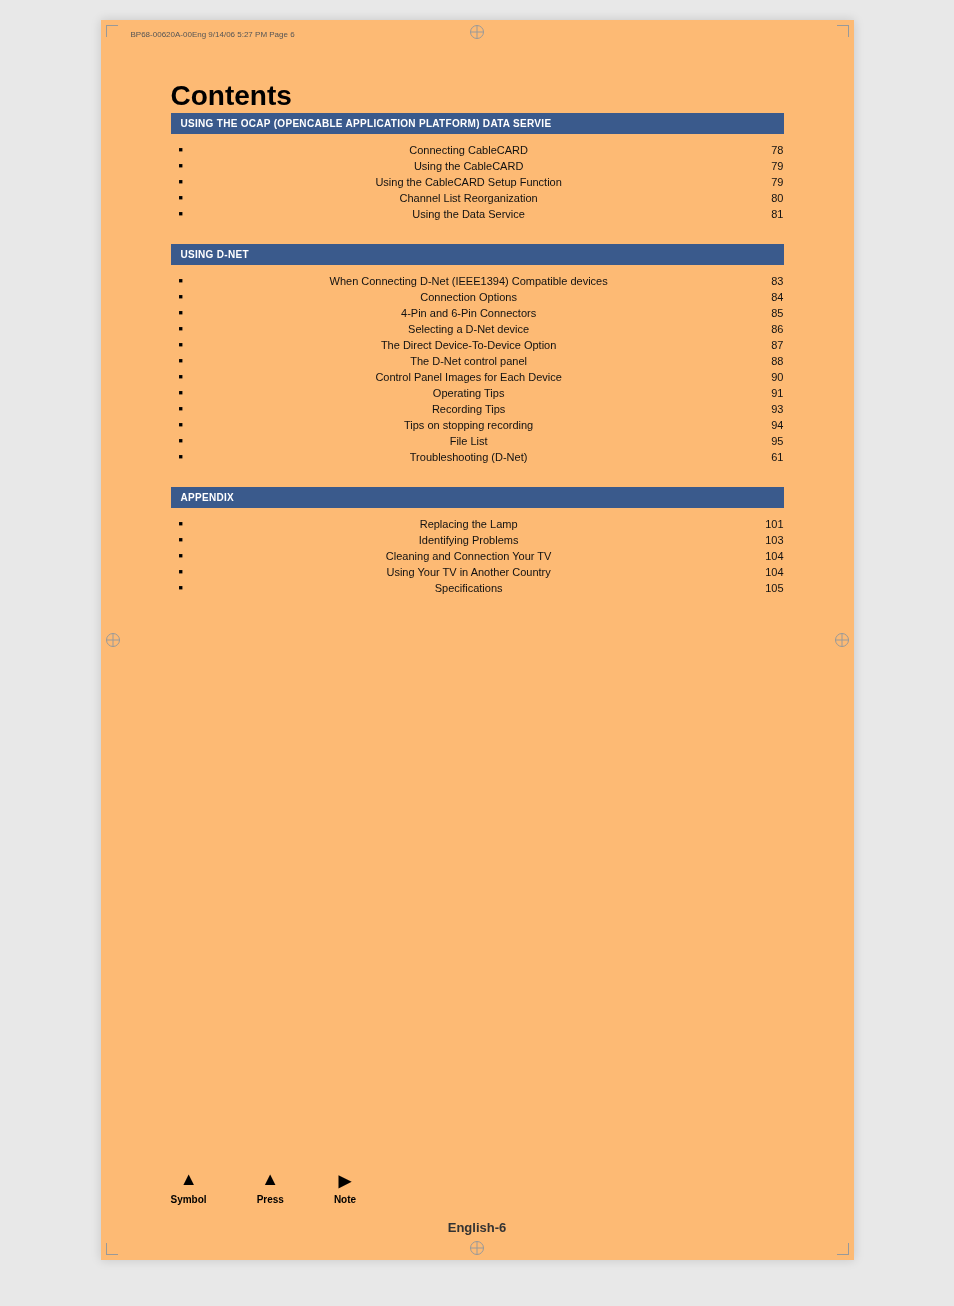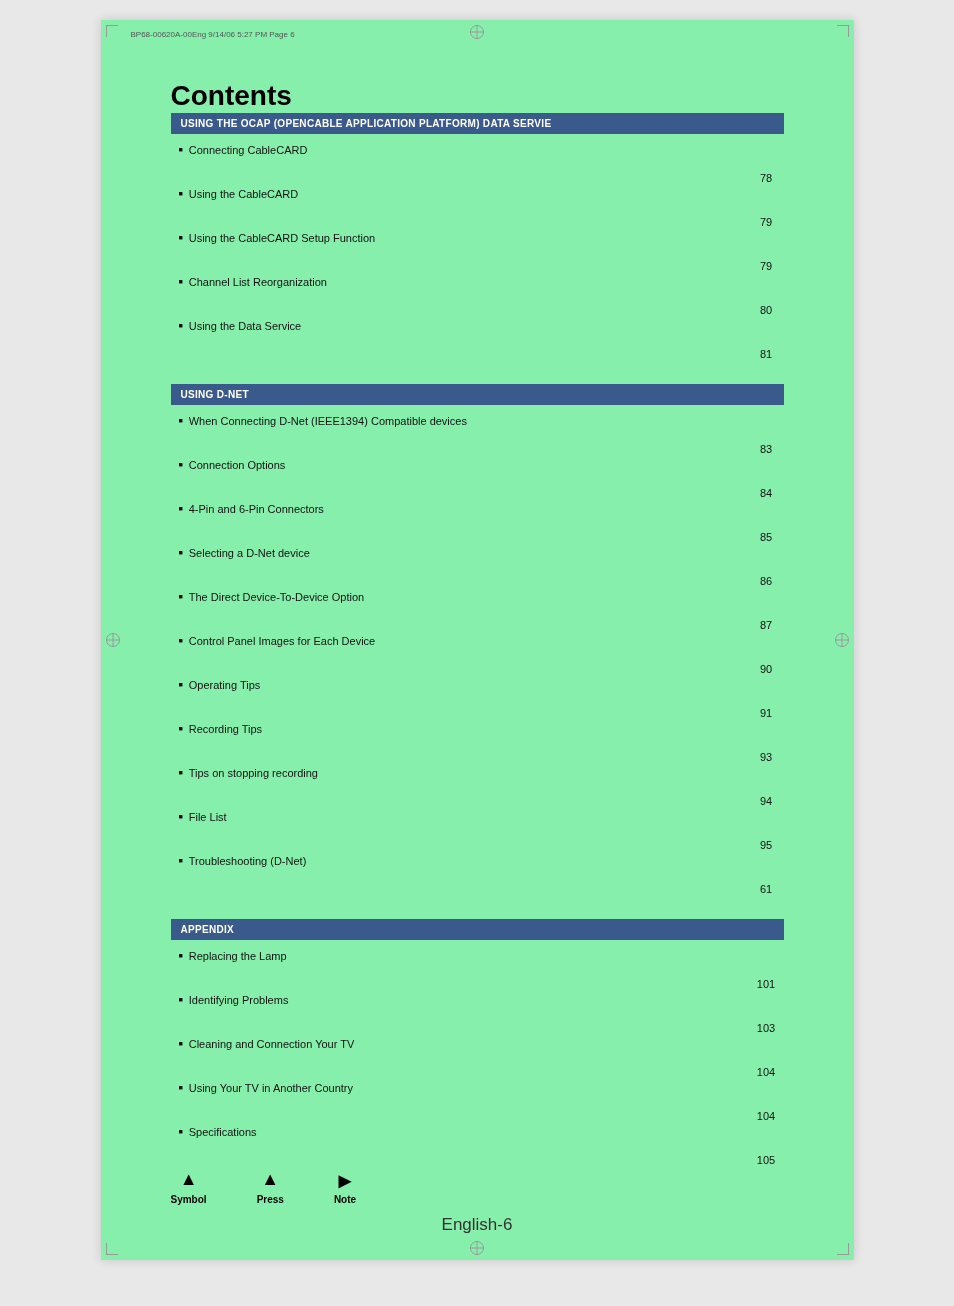--- a/index.html
+++ b/index.html
@@ -9,21 +9,21 @@
       font-family: Arial, Helvetica, sans-serif;
       width: 954px;
       min-height: 1306px;
       display: flex;
       justify-content: center;
       align-items: flex-start;
       padding: 20px;
     }
 
     .page {
-      background: #86efac;
+      background: #fdba74;
       width: 753px;
       min-height: 1240px;
       padding: 60px 70px 57px 70px;
       position: relative;
       box-shadow: 0 0 10px rgba(0,0,0,0.15);
     }
 
     .header-bar {
       position: absolute;
       top: 10px;
@@ -102,38 +102,39 @@
       font-size: 18px;
       margin-bottom: 4px;
     }
 
     .page-number {
       position: absolute;
       bottom: 25px;
       left: 0;
       right: 0;
       text-align: center;
-      font-size: 17px;
+      font-size: 13px;
       color: #333;
+      font-weight: bold;
     }
 
     .toc-row {
       display: flex;
       width: 100%;
       font-size: 11px;
     }
 
     .toc-text {
       flex: 1;
+      text-align: center;
     }
 
     .toc-num {
       width: 35px;
-      text-align: center;
-      margin-top: 28px;
+      text-align: right;
     }
 
     
     .corner-mark {
       position: absolute;
       width: 12px;
       height: 12px;
     }
     .corner-tl { top: 5px; left: 5px; border-top: 1px solid #999; border-left: 1px solid #999; }
     .corner-tr { top: 5px; right: 5px; border-top: 1px solid #999; border-right: 1px solid #999; }
@@ -283,20 +284,26 @@
       <li>
         <div class="toc-row">
           <span class="toc-text">Selecting a D-Net device</span>
           <span class="toc-num">86</span>
         </div>
       </li>
       <li>
         <div class="toc-row">
           <span class="toc-text">The Direct Device-To-Device Option</span>
           <span class="toc-num">87</span>
+        </div>
+      </li>
+      <li>
+        <div class="toc-row">
+          <span class="toc-text">The D-Net control panel</span>
+          <span class="toc-num">88</span>
         </div>
       </li>
       <li>
         <div class="toc-row">
           <span class="toc-text">Control Panel Images for Each Device</span>
           <span class="toc-num">90</span>
         </div>
       </li>
       <li>
         <div class="toc-row">

